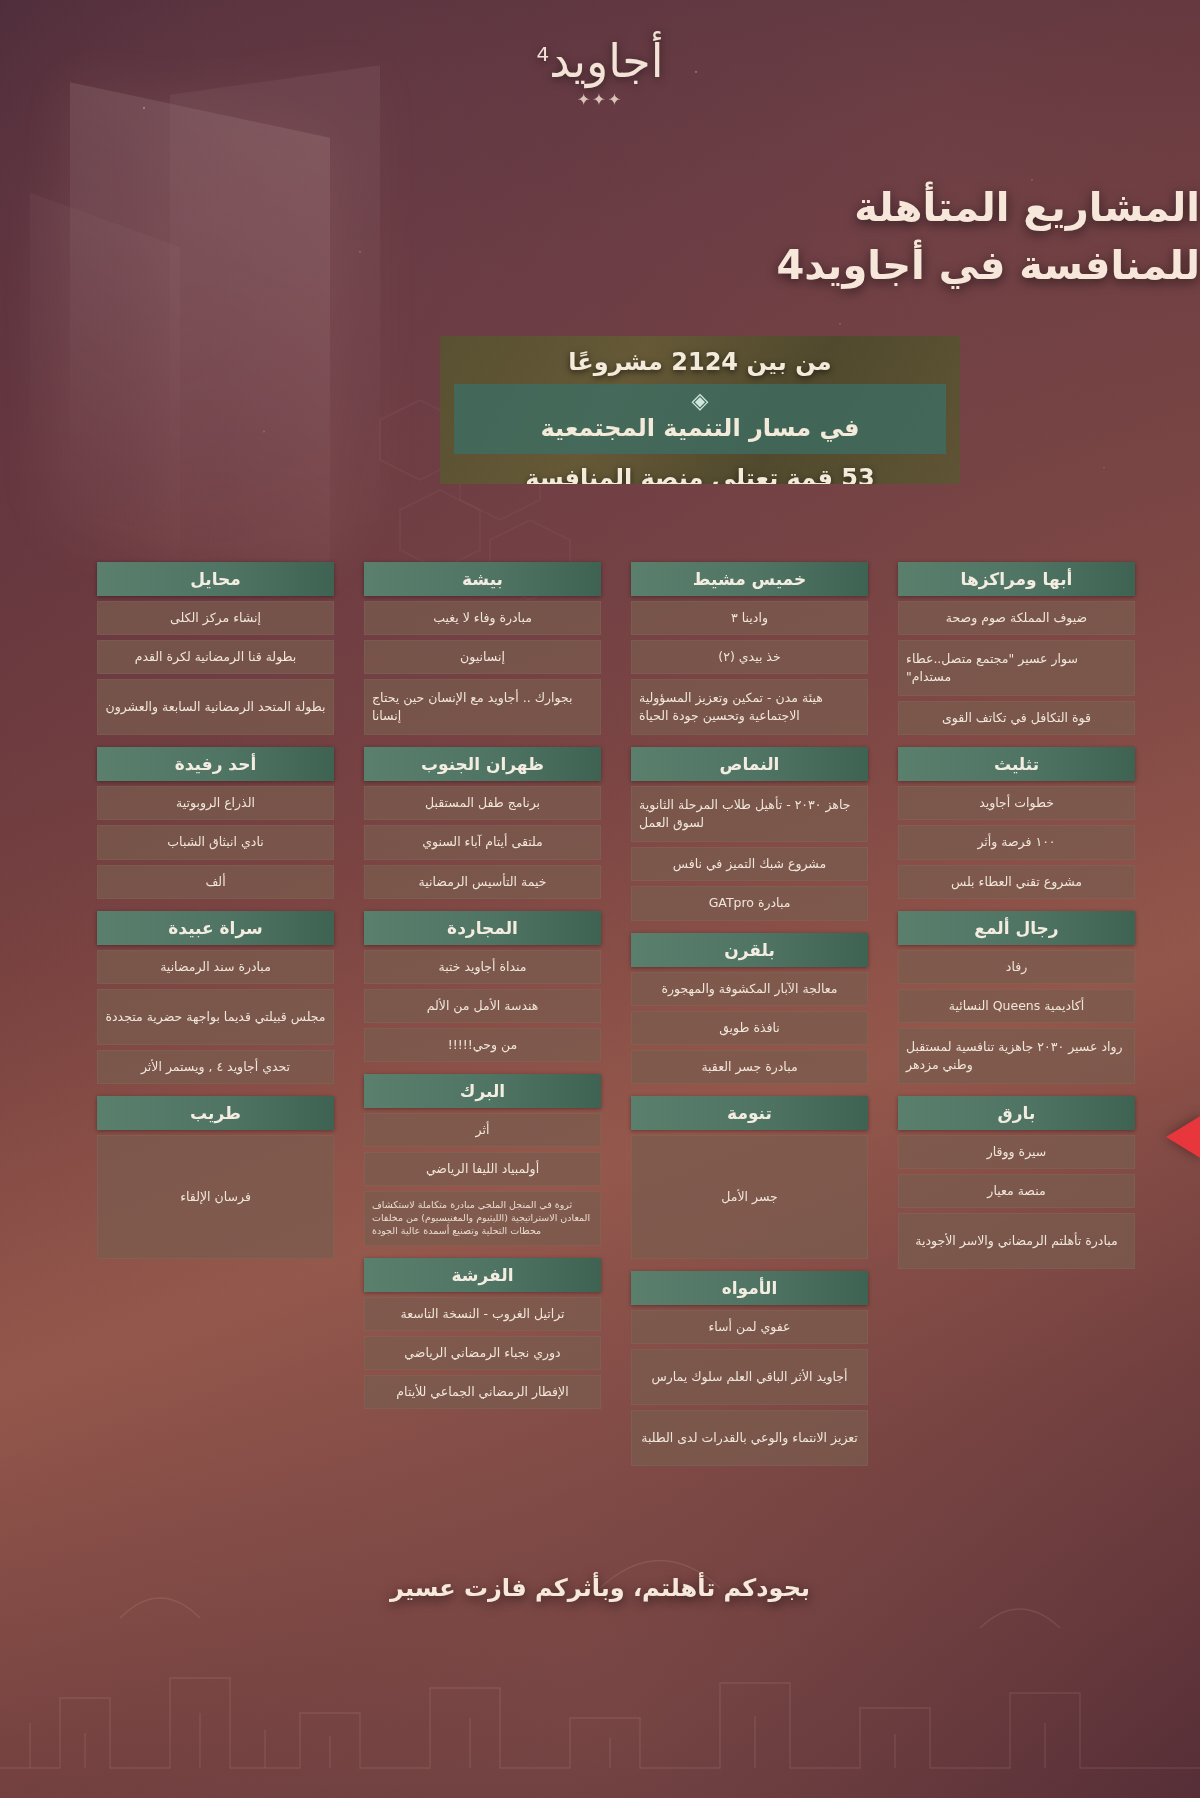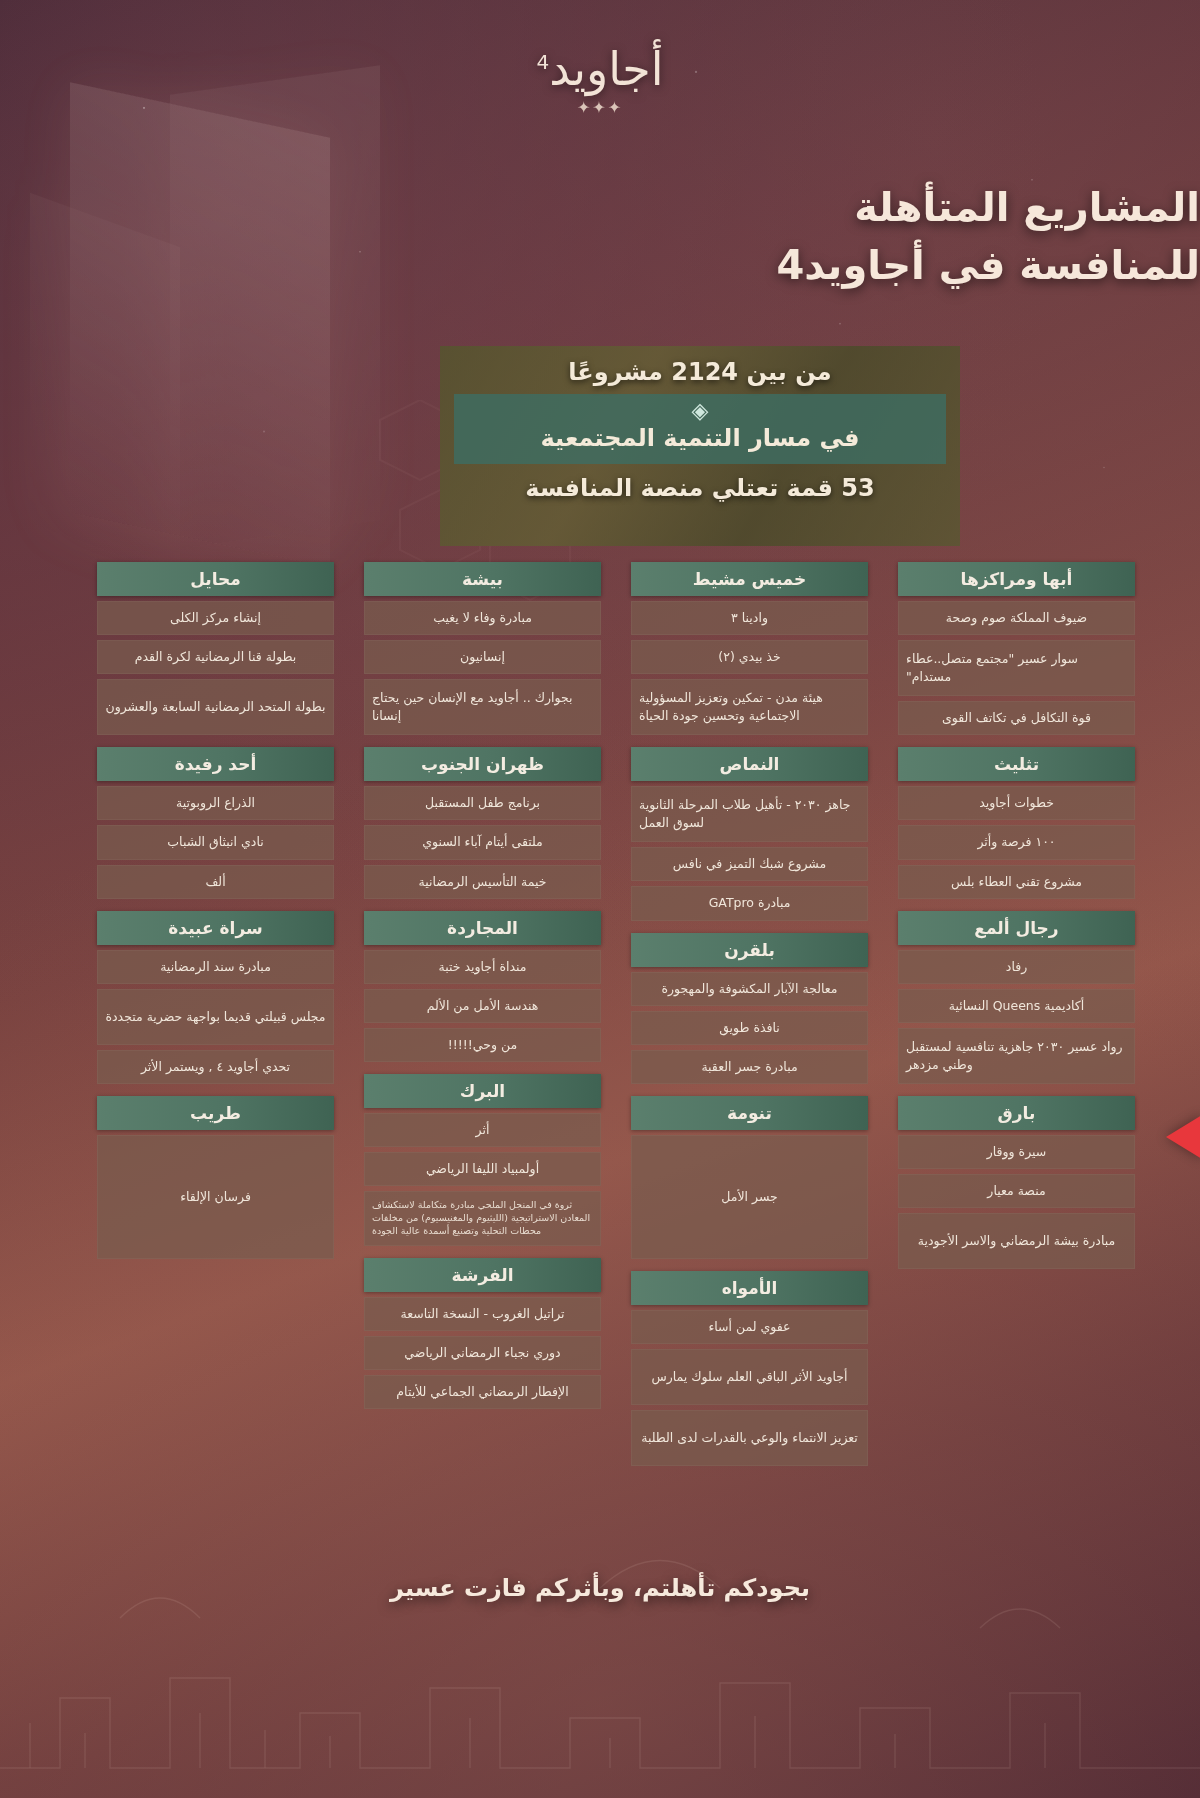--- a/index.html
+++ b/index.html
@@ -44,42 +44,42 @@
   .m3{left:20px;top:150px;width:150px;height:330px;transform:skewY(20deg);opacity:.35;}
   .hex{
     position:absolute;left:330px;top:330px;width:260px;height:220px;opacity:.25;
   }
   
   .skyline{
     position:absolute;left:0;bottom:0;width:1200px;height:330px;opacity:.18;pointer-events:none;
   }
   
   .logo{
-    position:absolute;left:0;right:0;top:46px;text-align:center;
+    position:absolute;left:0;right:0;top:38px;text-align:center;
   }
   .logo-mark{
     font-family:"DejaVu Sans","Liberation Sans",sans-serif;
     font-size:46px;color:#f2e3d6;letter-spacing:-2px;
     text-shadow:0 2px 10px rgba(0,0,0,.5);
     line-height:1;
   }
   .logo-sup{font-size:20px;vertical-align:super;}
   .logo-ornament{margin-top:6px;font-size:16px;color:#e7d4c6;opacity:.9;letter-spacing:2px;}
 
   .headline{
     position:absolute;top:178px;right:0;left:0;text-align:right;
     color:#f6e7da;font-size:40px;font-weight:bold;line-height:1.45;
     text-shadow:0 3px 12px rgba(0,0,0,.55);
     letter-spacing:2px;
   }
   .headline .l2{display:block;padding-left:20px;}
 
   
   .banner{
-    position:absolute;left:440px;top:346px;width:520px;height:200px;
+    position:absolute;left:440px;top:336px;width:520px;height:148px;
     background:
       linear-gradient(rgba(70,60,40,.55),rgba(70,60,40,.55)),
       linear-gradient(120deg,#6f6a3c 0%,#8a7b48 35%,#5e5a34 65%,#7d7144 100%);
     overflow:hidden;
   }
   .banner-row{
     color:#f4ead9;font-size:24px;text-align:center;font-weight:bold;
     padding:12px 18px 0 18px;text-shadow:0 2px 6px rgba(0,0,0,.6);
   }
   .banner-mid{
@@ -200,21 +200,21 @@
         <div class="card-title">رجال ألمع</div>
         <div class="item">رفاد</div>
         <div class="item">أكاديمية Queens النسائية</div>
         <div class="item tall">رواد عسير ٢٠٣٠ جاهزية تنافسية لمستقبل وطني مزدهر</div>
       </div>
       <div style="height:12px"></div>
       <div class="card">
         <div class="card-title">بارق</div>
         <div class="item">سيرة ووقار</div>
         <div class="item">منصة معيار</div>
-        <div class="item tall">مبادرة بيشة الرمضاني والاسر الأجودية</div>
+        <div class="item tall">مبادرة تأهلتم الرمضاني والاسر الأجودية</div>
       </div>
       <div style="height:12px"></div>
     </div>
 
     <div>
       <div class="card">
         <div class="card-title">خميس مشيط</div>
         <div class="item">وادينا ٣</div>
         <div class="item">خذ بيدي (٢)</div>
         <div class="item tall">هيئة مدن - تمكين وتعزيز المسؤولية الاجتماعية وتحسين جودة الحياة</div>

